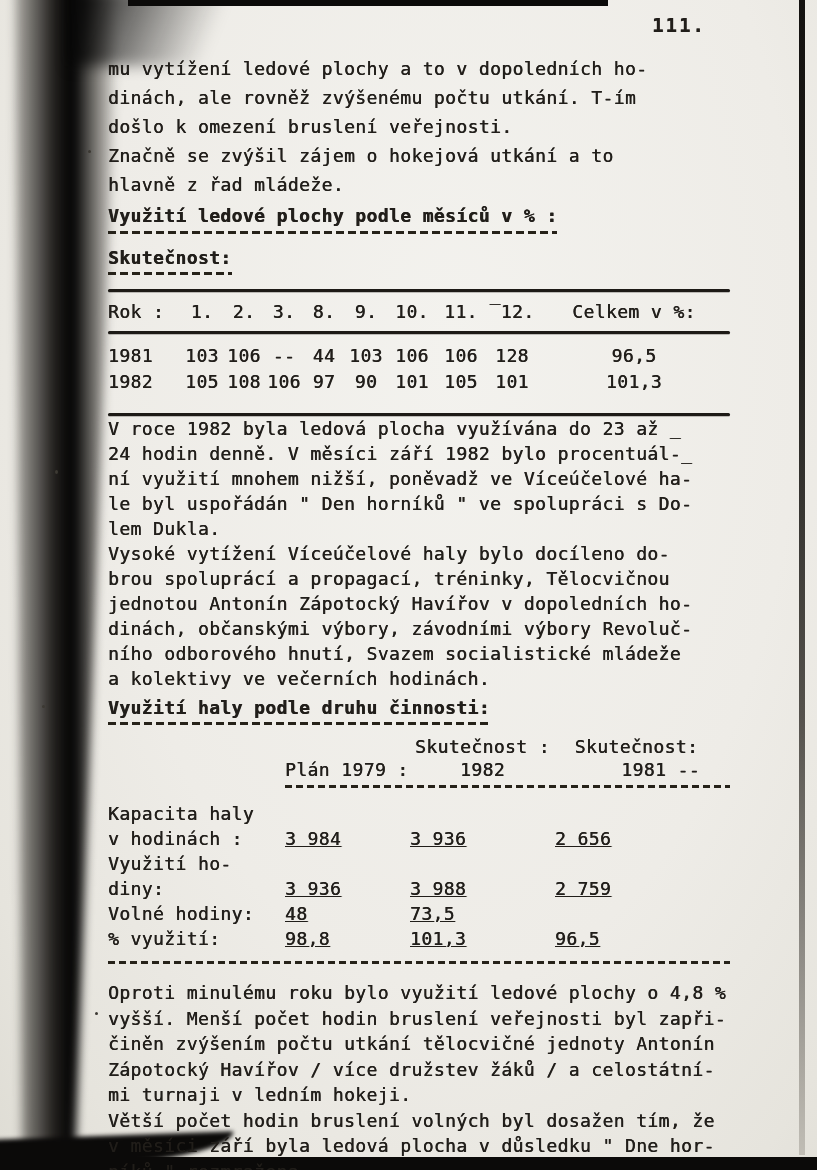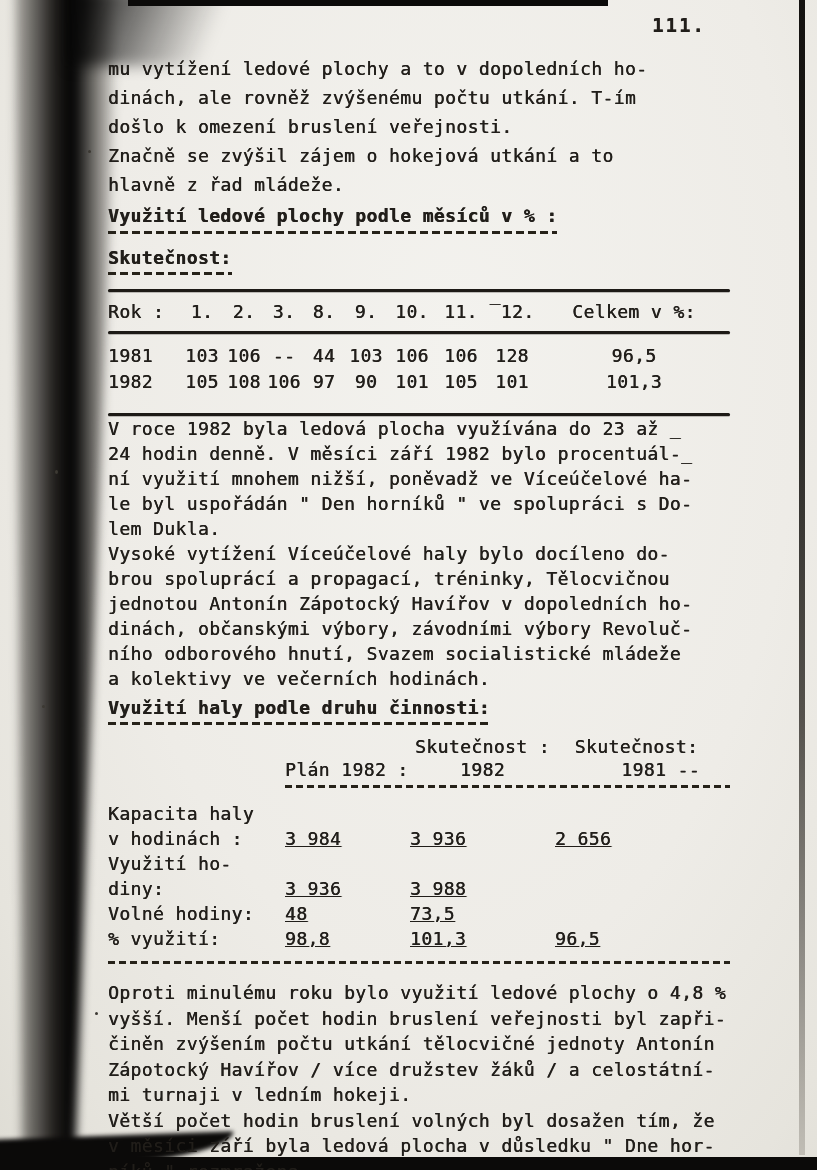--- a/index.html
+++ b/index.html
@@ -157,21 +157,21 @@
 dinách, občanskými výbory, závodními výbory Revoluč-
 ního odborového hnutí, Svazem socialistické mládeže
 a kolektivy ve večerních hodinách.</div>
 
     <div><span class="hd u-dash">Využití haly podle druhu činnosti:</span></div>
 
     <div class="t2">
       <div class="t2-grid t2-head">
         <div></div>
         <div>
-          <div class="h1">Plán 1982 :</div>
+          <div class="h1">Plán 1979 :</div>
           <div class="h2"></div>
         </div>
         <div class="cB">
           <div class="h1">Skutečnost :</div>
           <div class="h2">1982</div>
         </div>
         <div class="cC">
           <div class="h1">Skutečnost:</div>
           <div class="h2">1981 --</div>
         </div>
@@ -188,20 +188,21 @@
           <div class="v">3 936</div>
           <div class="v">2 656</div>
         </div>
         <div class="t2-grid">
           <div>
             <div>Využití ho-</div>
             <div>diny:</div>
           </div>
           <div class="v">3 936</div>
           <div class="v">3 988</div>
+          <div class="v">2 759</div>
         </div>
         <div class="t2-grid">
           <div>
             <div>Volné hodiny:</div>
             <div></div>
           </div>
           <div class="v">48</div>
           <div class="v">73,5</div>
         </div>
         <div class="t2-grid">

